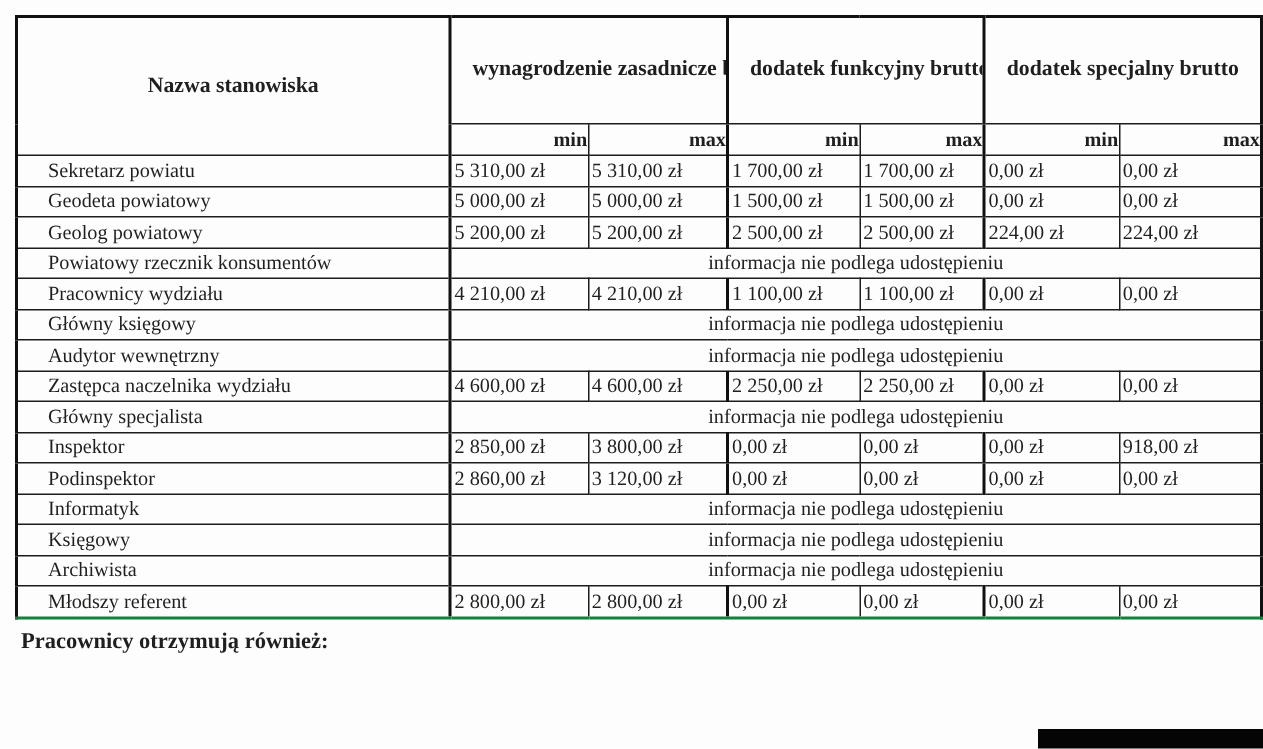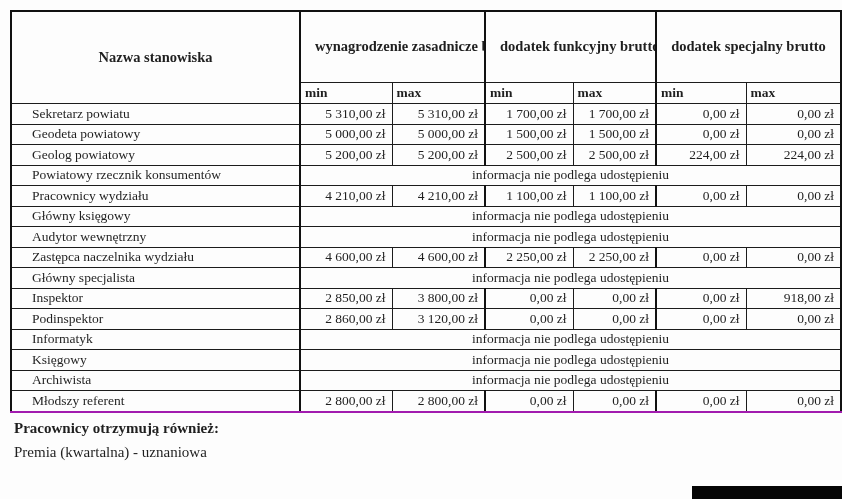--- a/index.html
+++ b/index.html
@@ -31,21 +31,21 @@
     border: 1px solid #1c1c1c;
     overflow: hidden;
     white-space: nowrap;
   }
 
   
   .doc-table { border: 2px solid #111; }
   .doc-table tr > *:first-child { border-left: 2px solid #111; }
   .doc-table tr > *:last-child  { border-right: 2px solid #111; }
   .doc-table thead tr:first-child > * { border-top: 2px solid #111; }
-  .doc-table tbody tr:last-child > * { border-bottom: 2px solid #a21caf; }
+  .doc-table tbody tr:last-child > * { border-bottom: 2px solid #15803d; }
 
   .group-start { border-left: 2px solid #111 !important; }
 
   .name-head {
     font-weight: bold;
     font-size: 14.5px;
     text-align: center;
     vertical-align: middle;
     margin-top: 25px;
   }
@@ -55,30 +55,30 @@
     text-align: center;
     vertical-align: middle;
     height: 66px;
     padding: 2px 14px;
     line-height: 1.45;
     white-space: normal;
   }
   .mm-head {
     font-weight: bold;
     font-size: 13.5px;
-    text-align: left;
+    text-align: right;
     height: 20px;
     padding: 0 0 0 4px;
     border-bottom: 2px solid #111;
   }
 
   .doc-table tbody td { height: 19.5px; font-size: 13.5px; }
 
   .name-cell   { text-align: left;  padding: 0 2px 0 20px; }
-  .value-cell  { text-align: right; padding: 0 6px 0 2px; }
+  .value-cell  { padding: 0 6px 0 2px; }
   .restricted-cell { text-align: center; padding: 0; }
 
   .footer-block {
     position: absolute;
     left: 14px;
     top: 417px;
     font-size: 15px;
     line-height: 1.48;
   }
   .footer-heading { font-weight: bold; margin: 0 0 2px 0; }
@@ -221,16 +221,15 @@
         <td class="value-cell group-start">0,00 zł</td>
         <td class="value-cell">0,00 zł</td>
         <td class="value-cell group-start">0,00 zł</td>
         <td class="value-cell">0,00 zł</td>
       </tr>
     </tbody>
 </table>
 
 <div class="footer-block">
   <p class="footer-heading">Pracownicy otrzymują również:</p>
-  <p class="footer-line">Premia (kwartalna) - uznaniowa</p>
 </div>
 
 <div class="scan-artifact-bar"></div>
 
 </body></html>

